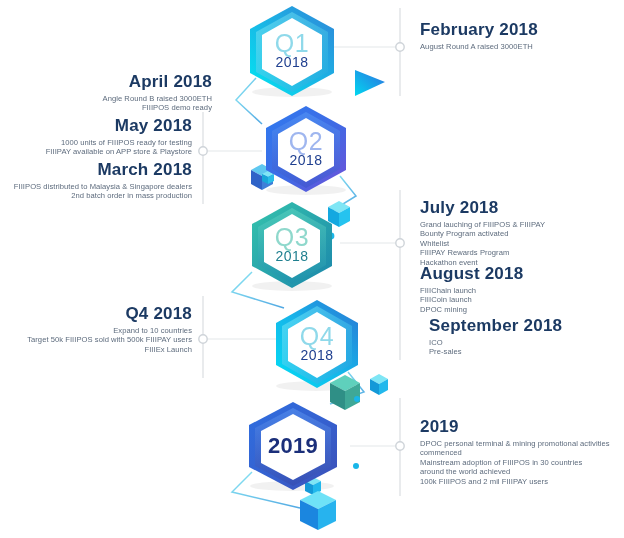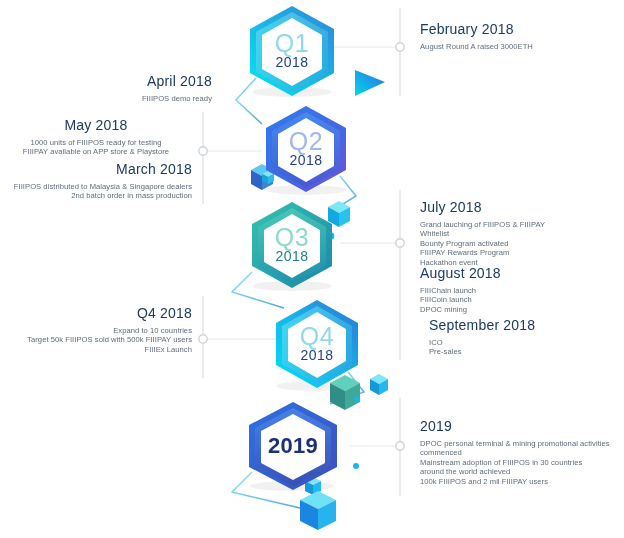--- a/index.html
+++ b/index.html
@@ -14,21 +14,21 @@
   #stage{position:absolute;left:0;top:0;width:624px;height:538px;}
 
   
   #artwork{position:absolute;left:0;top:0;width:624px;height:538px;}
 
   
   .tblock{position:absolute;}
   .tblock.left{text-align:right;}
   .tblock.right{text-align:left;}
   .blk-title{
-    font-size:14px;font-weight:normal;color:#1c3a63;
+    font-size:17px;font-weight:bold;color:#1c3a63;
     letter-spacing:.2px;line-height:15px;margin:0 0 5px 0;white-space:nowrap;
   }
   .blk-line{
     font-size:7.6px;color:#5d6b7d;line-height:9.4px;white-space:nowrap;
     letter-spacing:.05px;
   }
 
   
   .hexwrap{position:absolute;}
   .hexwrap svg{display:block;overflow:visible;}
@@ -265,24 +265,25 @@
       <polygon points="49,8 87,28 87,66 49,86 11,66 11,28" fill="url(#gy19b)" opacity="0.5"></polygon>
       <polygon points="49,14 81,31 81,63 49,80 17,63 17,31" fill="#ffffff"></polygon>
     </svg>
     <div class="hexlabel">
       <span class="y-big">2019</span>
     </div>
   </div>
 
   <div class="tblock left" style="left:0;top:74px;width:192px;padding-left:20px;">
     <div class="blk-title">April 2018</div>
+    <div class="blk-line">Angle Round B raised 3000ETH</div>
     <div class="blk-line">FIIIPOS demo ready</div>
   </div>
 
-  <div class="tblock left" style="left:0;top:118px;width:192px;text-align:center;">
+  <div class="tblock left" style="left:0;top:118px;width:192px;">
     <div class="blk-title">May 2018</div>
     <div class="blk-line">1000 units of FIIIPOS ready for testing</div>
     <div class="blk-line">FIIIPAY available on APP store &amp; Playstore</div>
   </div>
 
   <div class="tblock left" style="left:0;top:162px;width:192px;">
     <div class="blk-title">March 2018</div>
     <div class="blk-line">FIIIPOS distributed to Malaysia &amp; Singapore dealers</div>
     <div class="blk-line">2nd batch order in mass production</div>
   </div>
@@ -295,22 +296,22 @@
   </div>
 
   <div class="tblock right" style="left:420px;top:22px;width:200px;">
     <div class="blk-title">February 2018</div>
     <div class="blk-line">August Round A raised 3000ETH</div>
   </div>
 
   <div class="tblock right" style="left:420px;top:200px;width:200px;">
     <div class="blk-title">July 2018</div>
     <div class="blk-line">Grand lauching of FIIIPOS &amp; FIIIPAY</div>
+    <div class="blk-line">Bounty Program activated</div>
     <div class="blk-line">Whitelist</div>
-    <div class="blk-line">Bounty Program activated</div>
     <div class="blk-line">FIIIPAY Rewards Program</div>
     <div class="blk-line">Hackathon event</div>
   </div>
 
   <div class="tblock right" style="left:420px;top:266px;width:200px;">
     <div class="blk-title">August 2018</div>
     <div class="blk-line">FIIIChain launch</div>
     <div class="blk-line">FIIICoin launch</div>
     <div class="blk-line">DPOC mining</div>
   </div>

